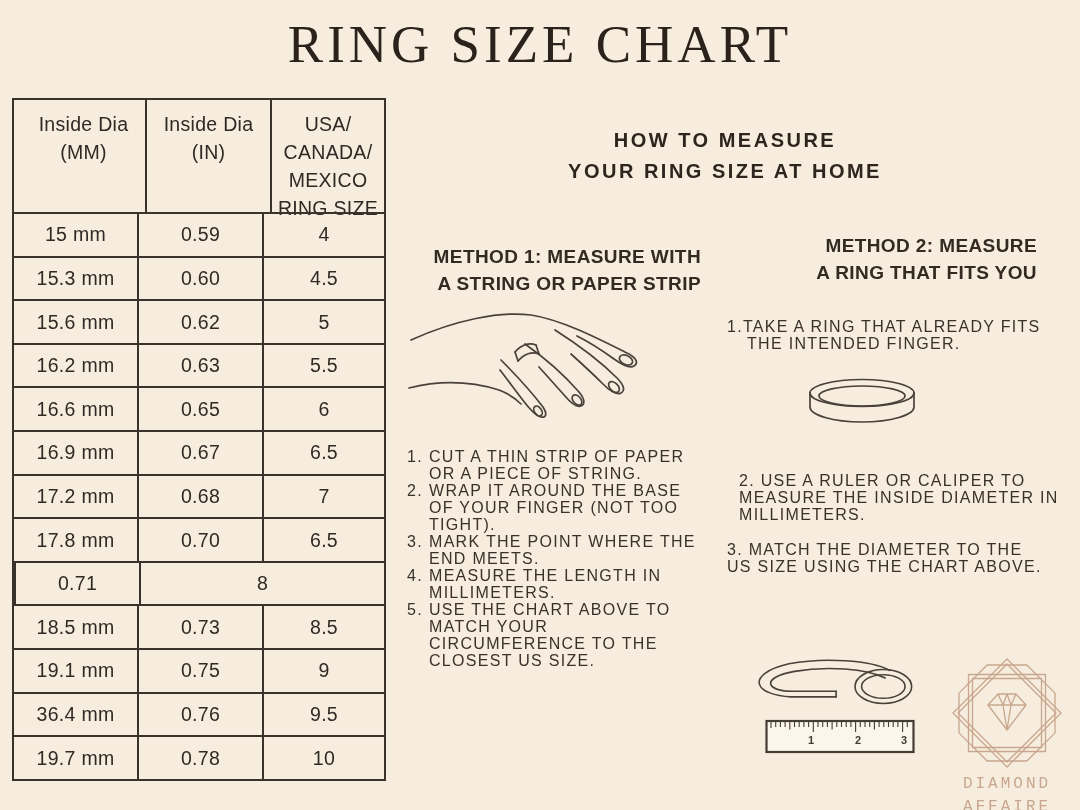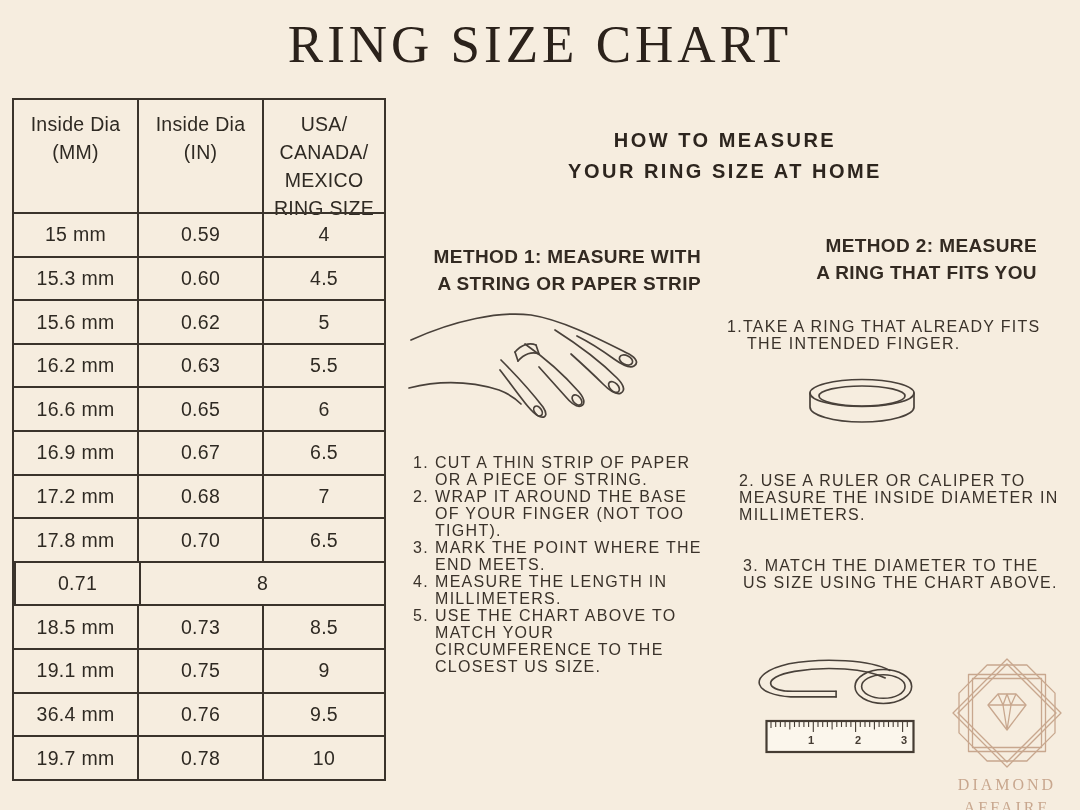--- a/index.html
+++ b/index.html
@@ -14,21 +14,21 @@
     left:0;top:14px;width:1080px;text-align:center;
     font-family:"Liberation Serif","DejaVu Serif",serif;
     font-size:53px;font-weight:500;letter-spacing:4px;color:#2b221b;
   }
   
   .rs-table{
     left:12px;top:98px;width:374px;height:683px;
     border:2px solid #3a332b;display:flex;flex-direction:column;
     box-sizing:border-box;background:#f6eddf;
   }
-  .rs-header{height:112px;display:flex;flex:none;}
+  .rs-header{height:112px;display:flex;flex:none;padding-left:8px;}
   .rs-row{flex:1;display:flex;border-top:2px solid #3a332b;}
   .rs-cell{box-sizing:border-box;display:flex;align-items:center;justify-content:center;
     font-size:19.5px;letter-spacing:.3px;color:#2f2a23;}
   .rs-cell.c1{width:123px;}
   .rs-cell.c2{width:125px;border-left:2px solid #3a332b;}
   .rs-cell.c3{flex:1;border-left:2px solid #3a332b;}
   .rs-header .rs-cell{align-items:flex-start;padding-top:10px;text-align:center;
     white-space:pre-line;line-height:28px;}
   
   .howto-heading{
@@ -37,36 +37,36 @@
     white-space:pre-line;color:#2d251e;
   }
   .method-title{
     font-size:19px;font-weight:bold;letter-spacing:.4px;line-height:27px;
     white-space:pre-line;color:#332a22;text-align:right;
   }
   .m1-title{left:401px;top:243px;width:300px;}
   .m2-title{left:757px;top:232px;width:280px;}
   
   .step-text{font-size:16px;letter-spacing:1.3px;line-height:17px;color:#3a322a;}
-  .m1-steps{left:403px;top:444px;width:292px;margin:10px;padding:0;list-style:none;counter-reset:s;}
+  .m1-steps{left:403px;top:444px;width:292px;margin:4px;padding:0;list-style:none;counter-reset:s;}
   .m1-steps li{position:relative;padding-left:22px;counter-increment:s;}
   .m1-steps li::before{content:counter(s) ".";position:absolute;left:0;top:0;}
   .m2-step1{left:727px;top:318px;width:302px;padding-left:20px;text-indent:-20px;margin:0;}
   .m2-step2{left:727px;top:460px;width:322px;margin:12px;}
-  .m2-step3{left:727px;top:541px;width:322px;margin:16px;}
+  .m2-step3{left:727px;top:541px;width:322px;margin:0;}
   
   .hand-illu{left:405px;top:300px;width:290px;height:145px;}
   .ring-illu{left:806px;top:377px;width:112px;height:58px;}
   .coil-illu{left:742px;top:644px;width:192px;height:68px;}
   .ruler-box{left:765px;top:719px;width:150px;height:36px;}
   .ruler-num{position:absolute;top:15px;font-size:11px;color:#453c33;font-weight:bold;}
   .ruler-n1{left:43px;} .ruler-n2{left:90px;} .ruler-n3{left:136px;}
   
   .brand{left:938px;top:658px;width:138px;text-align:center;color:#c8a78e;}
-  .brand-text{font-family:Liberation Serif, serif;
+  .brand-text{font-family:Liberation Mono, monospace;
     font-size:16px;letter-spacing:3px;line-height:21px;margin-top:2px;}
 </style>
 </head>
 <body>
 
 <div class="abs main-title">RING SIZE CHART</div>
 
 <div class="abs rs-table">
   <div class="rs-header">
     <div class="rs-cell c1">Inside Dia

